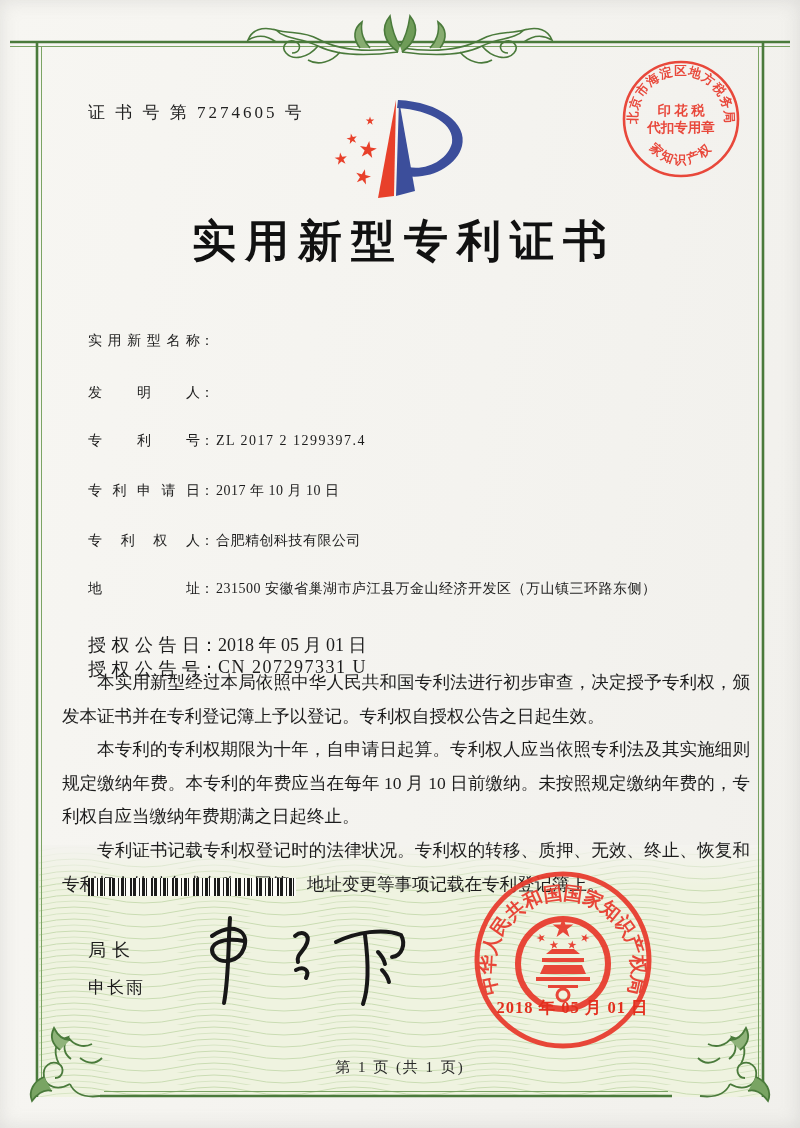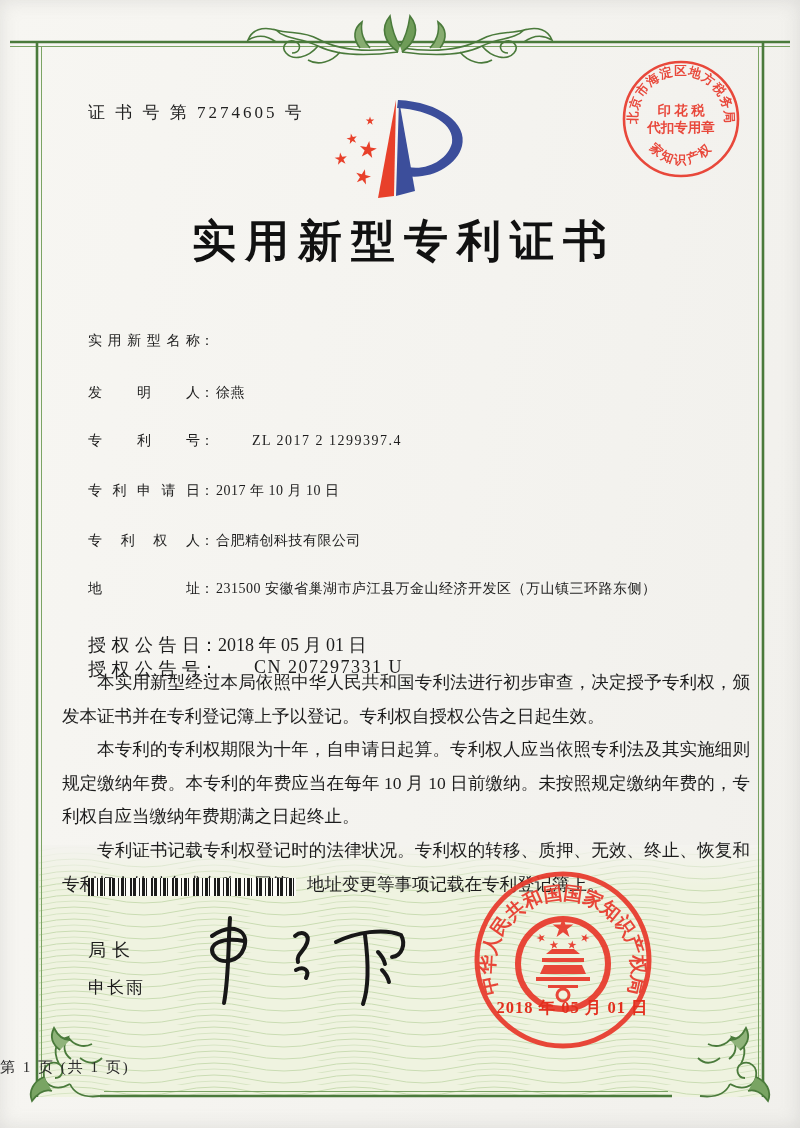--- a/index.html
+++ b/index.html
@@ -8,35 +8,35 @@
         font-family:"Liberation Serif","DejaVu Serif",serif;color:#1c1c1c;
         box-shadow:inset 0 0 18px rgba(150,150,150,.25);}
   .abs{position:absolute;}
   .cert-no{left:88px;top:101px;font-size:17px;letter-spacing:3px;color:#222;}
   .title{left:4px;top:212px;width:100%;text-align:center;font-size:44px;font-weight:bold;
          letter-spacing:9px;color:#111;}
   .fieldrow{left:88px;width:660px;font-size:14px;line-height:27px;display:flex;align-items:flex-start;}
   .flabel{display:inline-block;width:112px;text-align:justify;text-align-last:justify;flex:0 0 112px;}
   .fcolon{flex:0 0 16px;}
   .fvalue{flex:0 1 490px;max-width:490px;letter-spacing:.5px;}
-  .num{letter-spacing:1.5px;margin-left:36px;}
+  .num{letter-spacing:1.5px;}
   .grantrow{left:88px;top:633px;width:660px;font-size:18px;display:flex;flex-direction:column;}
   .grant-left{display:flex;width:360px;}
   .grant-right{display:flex;}
   .paras{left:62px;top:666px;width:688px;font-size:17.5px;line-height:1.92;text-align:justify;}
   .paras p{margin:0;text-indent:2em;}
   .barcode{left:88px;top:878px;width:208px;height:18px;
      background:repeating-linear-gradient(90deg,#1b1b1b 0 2px,#fbfbf7 2px 3px,#1b1b1b 3px 6px,
        #fbfbf7 6px 9px,#1b1b1b 9px 10px,#fbfbf7 10px 12px,#1b1b1b 12px 15px,#fbfbf7 15px 16px,
        #1b1b1b 16px 17px,#fbfbf7 17px 21px);}
   .signer-title{left:88px;top:938px;font-size:18px;letter-spacing:6px;}
   .signer-name{left:88px;top:976px;font-size:17px;letter-spacing:2px;}
   .seal-date{left:490px;top:997px;width:165px;text-align:center;font-size:16.5px;font-weight:bold;
              color:#e32f1e;letter-spacing:1px;}
-  .footer{left:0;top:1058px;width:100%;text-align:left;font-size:15px;color:#2a2a2a;letter-spacing:2px;}
+  .footer{left:0;top:1058px;width:100%;text-align:center;font-size:15px;color:#2a2a2a;letter-spacing:2px;}
   svg text{font-family:"Liberation Serif","DejaVu Serif",serif;}
 </style>
 </head>
 <body>
 
 <div class="page">
 
   <svg class="abs" style="left:39px;top:845px;" width="722" height="252">
     <defs>
       <pattern id="wav" width="140" height="12" patternUnits="userSpaceOnUse">
@@ -140,21 +140,20 @@
 
   <div class="abs title">实用新型专利证书</div>
 
   <div class="abs fieldrow" style="top:327px">
     <span class="flabel">实用新型名称</span>
       <span class="fcolon">：</span>
   </div>
   <div class="abs fieldrow" style="top:379px">
     <span class="flabel">发明人</span>
       <span class="fcolon">：</span>
-    <span class="fvalue">徐燕</span>
   </div>
   <div class="abs fieldrow" style="top:427px">
     <span class="flabel">专利号</span>
       <span class="fcolon">：</span>
     <span class="fvalue num">ZL 2017 2 1299397.4</span>
   </div>
   <div class="abs fieldrow" style="top:477px">
     <span class="flabel">专利申请日</span>
       <span class="fcolon">：</span>
     <span class="fvalue">2017 年 10 月 10 日</span>

